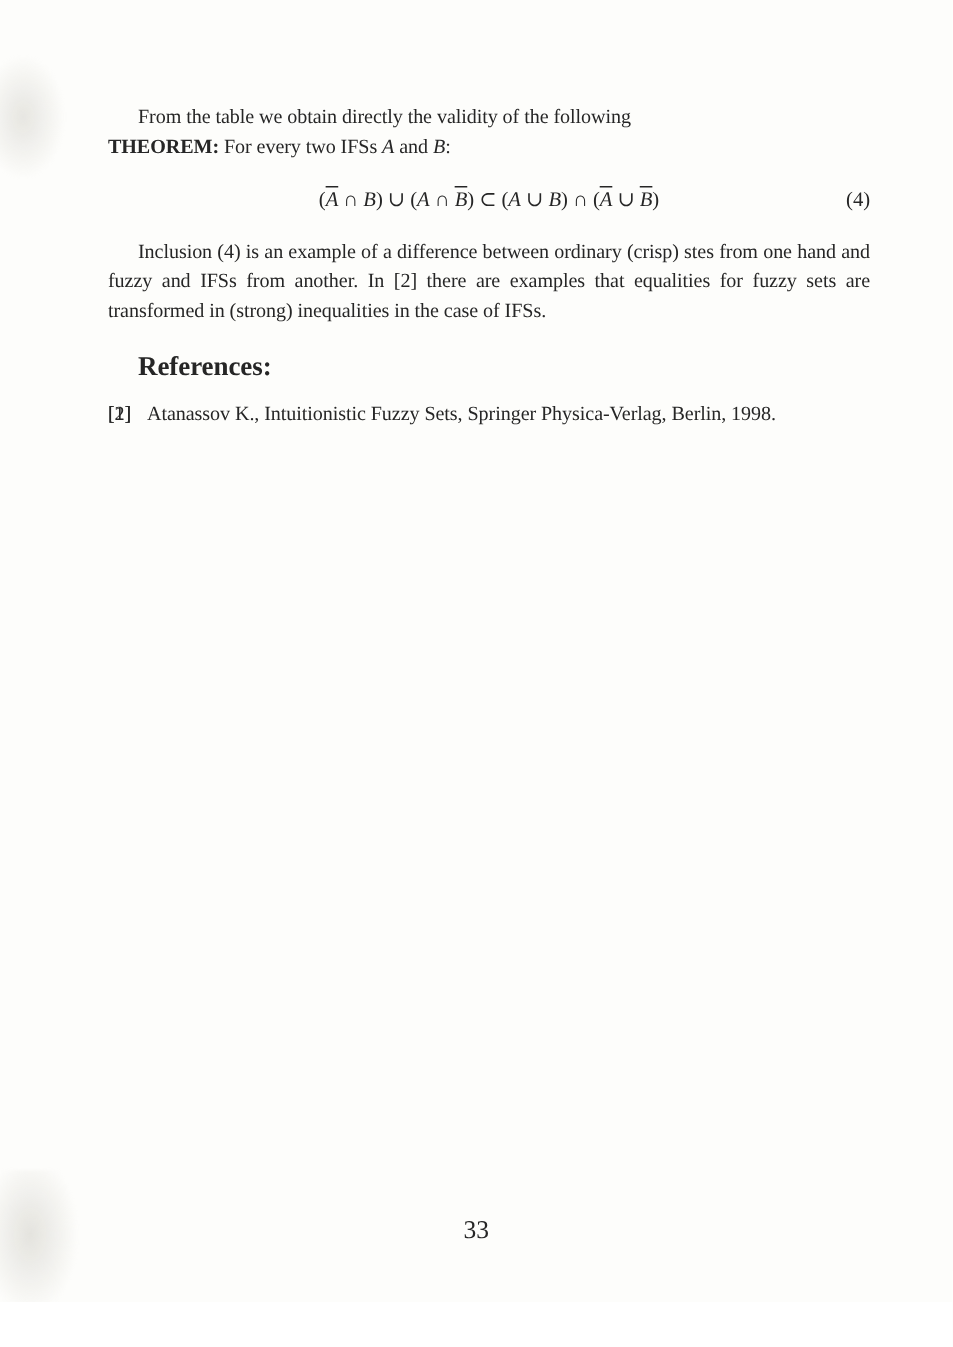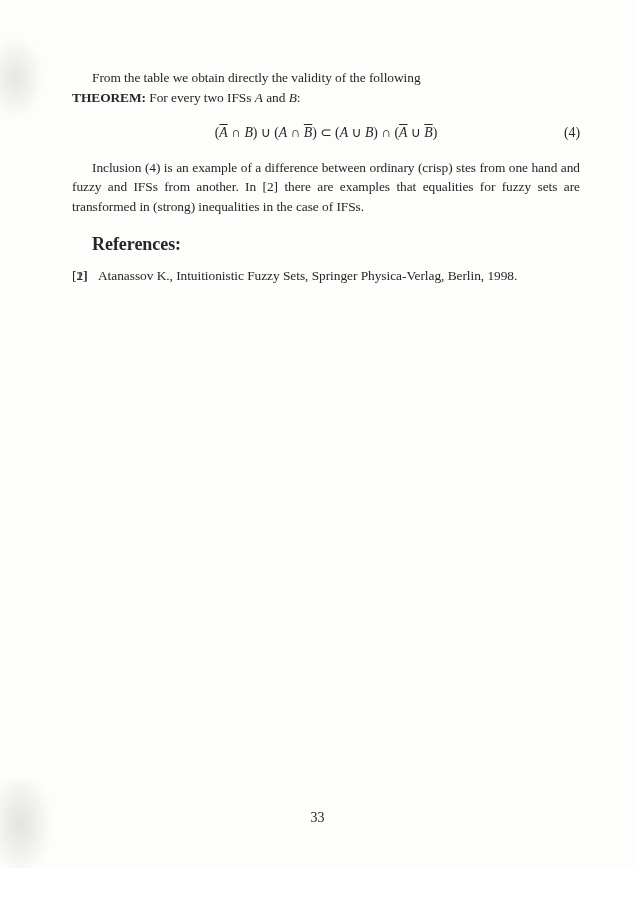--- a/index.html
+++ b/index.html
@@ -50,21 +50,20 @@
   .indent { text-indent: 20px; }
   .just { text-align: justify; }
   .run-i { font-style: italic; }
   .run-b { font-weight: bold; margin-top: 10px; }
   .run-bar { text-decoration: overline; }
   .equation-row {
     position: relative;
     text-align: center;
     margin: 16px 0 15px 0;
     font-size: 13.8px;
-    font-family: Liberation Serif, serif;
   }
   .equation-number {
     position: absolute;
     right: 0;
     top: 0;
   }
   .refs-heading {
     font-weight: bold;
     margin: 19px 0 11px 0;
     padding-left: 20px;
@@ -80,21 +79,21 @@
     position: absolute;
     left: 0;
     top: 0;
   }
   .page-number {
     position: absolute;
     top: 810px;
     left: 0;
     right: 0;
     text-align: center;
-    font-size: 14px;
+    font-size: 17px;
   }
 </style>
 </head>
 <body>
 
 <div class="page">
 
   <div class="smudge smudge-top"></div>
   <div class="smudge smudge-bottom"></div>
 

